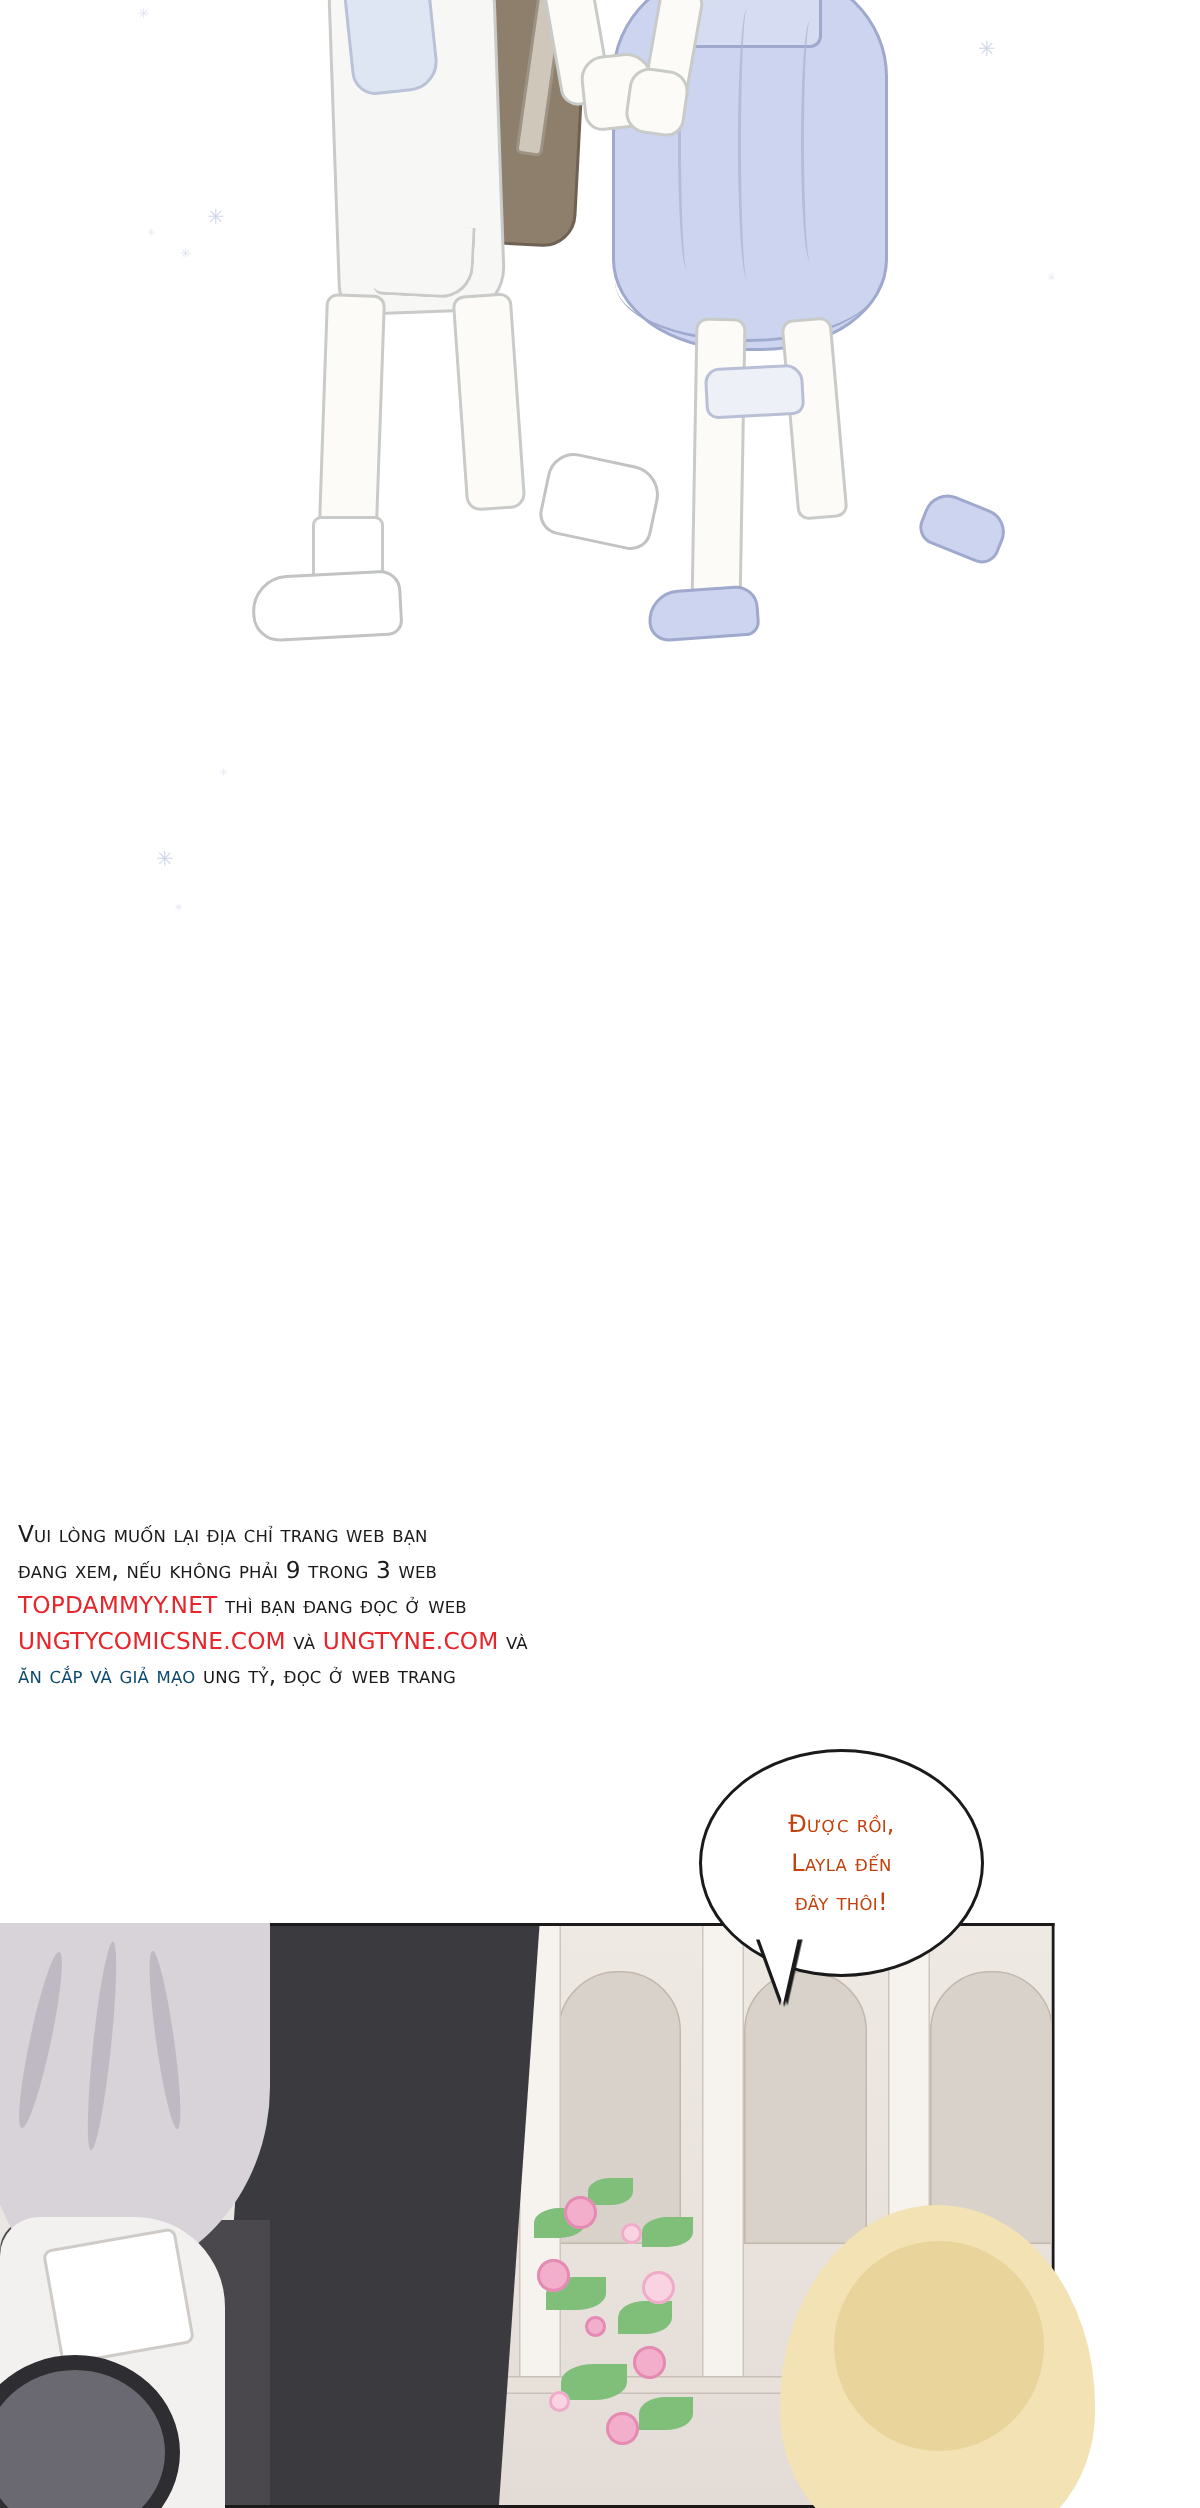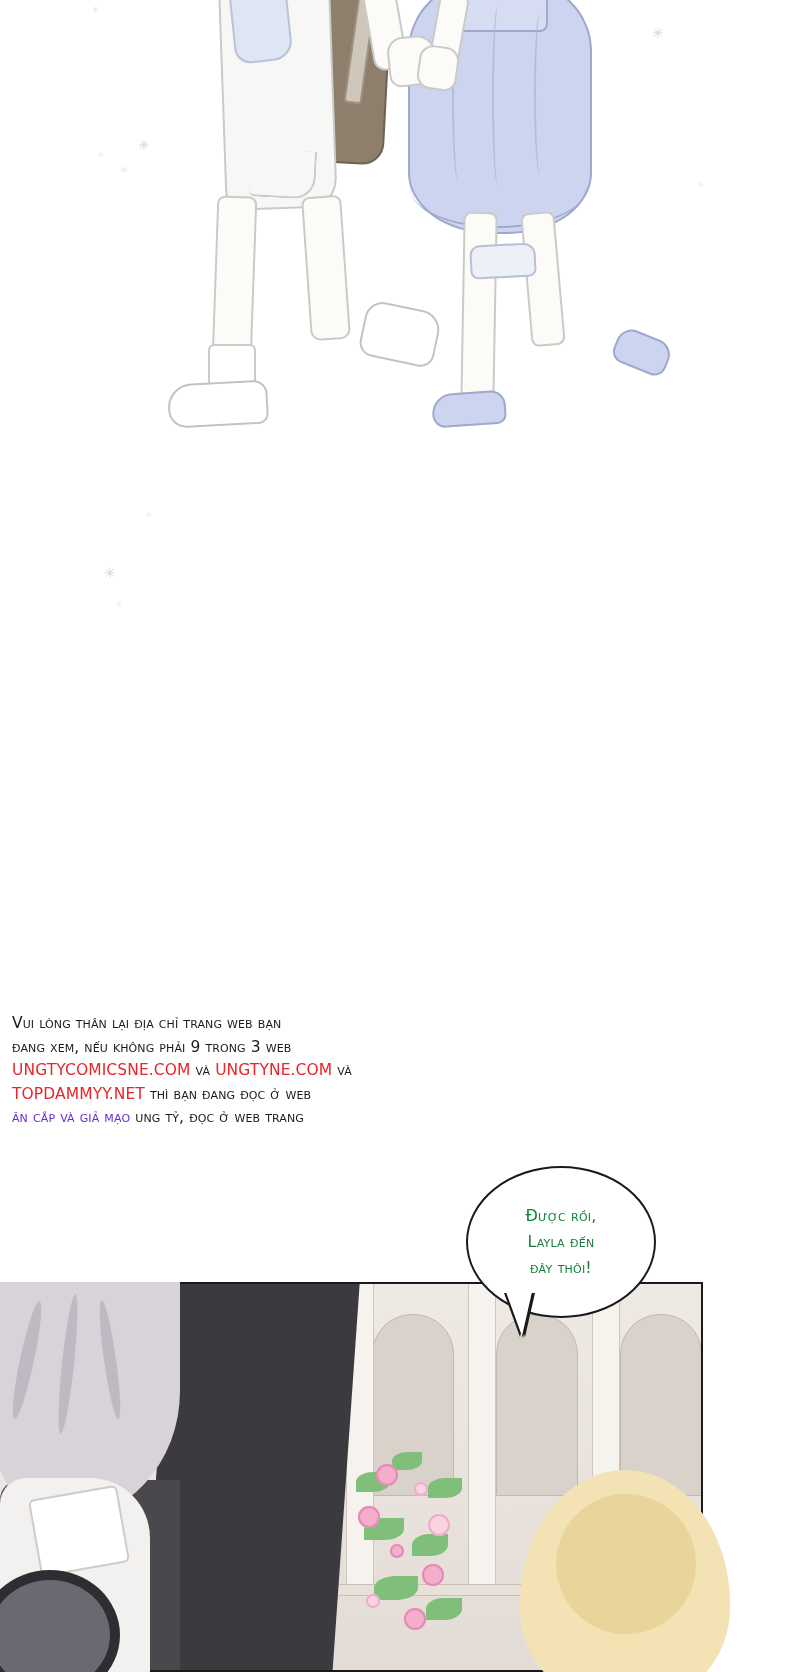--- a/index.html
+++ b/index.html
@@ -278,41 +278,41 @@
     left: 12px; top: 1012px;
     width: 420px;
     font-family: "DejaVu Sans", sans-serif;
     font-size: 15.5px;
     line-height: 1.52;
     color: #1a1a1a;
     font-variant: small-caps;
     letter-spacing: 0.1px;
   }
   .notice .red { color: #e8252a; }
-  .notice .green { color: #6d28d9; }
+  .notice .green { color: #0c4a6e; }
 
   
   .bubble {
     position: absolute;
     left: 466px; top: 1166px;
     width: 186px;
     height: 148px;
     background: #ffffff;
     border: 2.5px solid #1a1a1a;
     border-radius: 50% / 50%;
     display: flex;
     align-items: center;
     justify-content: center;
     z-index: 5;
   }
   .bubble-text {
     font-family: "DejaVu Sans", sans-serif;
     font-size: 16px;
     line-height: 1.62;
-    color: #15803d;
+    color: #c2410c;
     text-align: center;
     font-variant: small-caps;
     letter-spacing: .2px;
     white-space: pre-line;
   }
   .bubble-tail {
     position: absolute;
     left: 506px; top: 1292px;
     width: 0; height: 0;
     border-left: 16px solid transparent;
@@ -499,27 +499,27 @@
     <div class="mote small" style="left:120px; top:166px;">✳</div>
     <div class="mote tiny" style="left:698px; top:182px;">✳</div>
   </div>
 
   <div class="mote tiny" style="left:146px; top:512px;">✳</div>
   <div class="mote" style="left:104px; top:566px;">✳</div>
   <div class="mote tiny" style="left:116px; top:602px;">✳</div>
 
 
   <div class="notice">
-    <div>Vui lòng thân lại địa chỉ trang web bạn</div>
+    <div>Vui lòng muốn lại địa chỉ trang web bạn</div>
     <div>đang xem, nếu không phải 9 trong 3 web</div>
     <div>
-      <span class="red">UNGTYCOMICSNE.COM</span><span> và </span><span class="red">UNGTYNE.COM</span><span> và</span>
+      <span class="red">TOPDAMMYY.NET</span><span> thì bạn đang đọc ở web</span>
     </div>
     <div>
-      <span class="red">TOPDAMMYY.NET</span><span> thì bạn đang đọc ở web</span>
+      <span class="red">UNGTYCOMICSNE.COM</span><span> và </span><span class="red">UNGTYNE.COM</span><span> và</span>
     </div>
     <div>
       <span class="green">ăn cắp và giả mạo</span><span> ung tỷ, đọc ở web trang</span>
     </div>
   </div>
 
   <div class="panel-bottom">
     <div class="bg-wall"></div>
     <div class="bg-arch" style="left:372px;"></div>
     <div class="bg-arch" style="left:496px;"></div>

